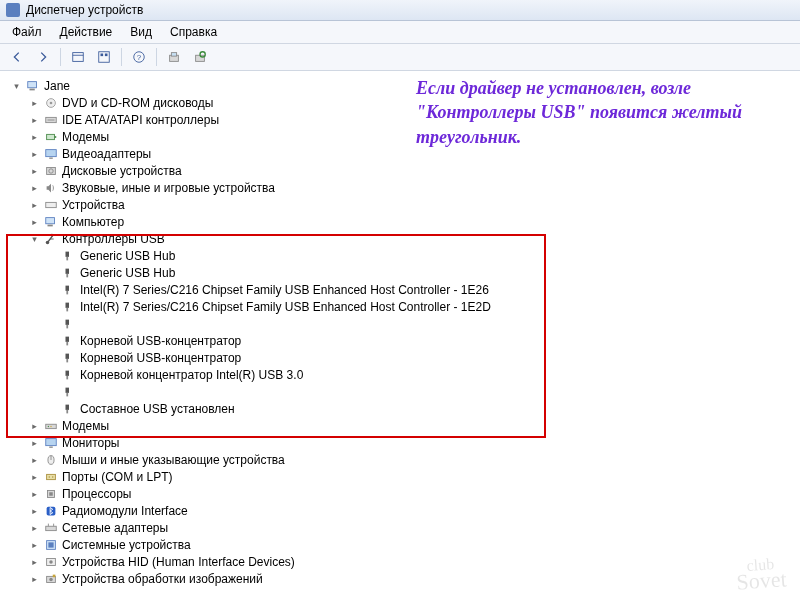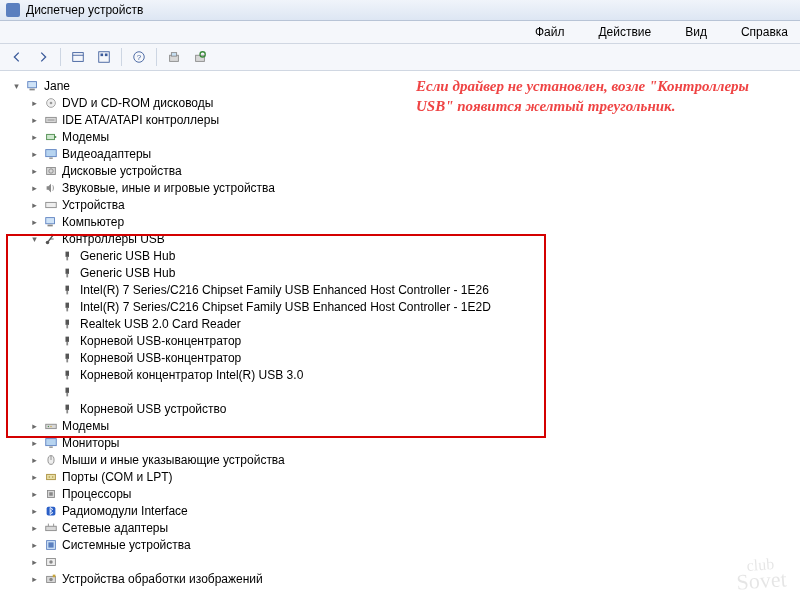--- a/index.html
+++ b/index.html
@@ -26,22 +26,21 @@
     width: 14px; height: 14px;
     background: #5a7fbf;
     border-radius: 2px;
     display: inline-block;
   }
   .menubar {
     background: #f5f7fb;
     border-bottom: 1px solid #d0d7e2;
     padding: 2px 4px;
     display: flex;
-    gap: 18px;
-    justify-content: flex-end;
+    gap: 2px;
   }
   .menubar .item {
     padding: 2px 8px;
     cursor: default;
   }
   .toolbar {
     background: #f5f7fb;
     border-bottom: 1px solid #d0d7e2;
     padding: 3px 6px;
     display: flex;
@@ -99,23 +98,23 @@
     height: 204px;
   }
   .annotation {
     position: absolute;
     right: 24px;
     top: 76px;
     width: 360px;
     font-family: Georgia, "Times New Roman", serif;
     font-style: italic;
     font-weight: bold;
-    font-size: 15px;
+    font-size: 18px;
     line-height: 1.35;
-    color: #ef4444;
+    color: #6d28d9;
   }
   .watermark {
     position: absolute;
     right: 14px;
     bottom: 10px;
     font-family: "Comic Sans MS", cursive;
     font-size: 22px;
     color: rgba(0,0,0,0.10);
     text-align: center;
     line-height: 0.85;
@@ -347,21 +346,20 @@
       </div>
       <div class="node">
         <span class="pad" style="width: 36px;"></span>
         <span class="exp"></span>
         <span class="ico">
           <svg viewBox="0 0 16 16">
             <rect x="4" y="3" width="4" height="6" fill="#555"></rect>
             <rect x="5" y="9" width="2" height="4" fill="#888"></rect>
           </svg>
         </span>
-        <span class="lbl">Realtek USB 2.0 Card Reader</span>
       </div>
       <div class="node">
         <span class="pad" style="width: 36px;"></span>
         <span class="exp"></span>
         <span class="ico">
           <svg viewBox="0 0 16 16">
             <rect x="4" y="3" width="4" height="6" fill="#555"></rect>
             <rect x="5" y="9" width="2" height="4" fill="#888"></rect>
           </svg>
         </span>
@@ -401,21 +399,21 @@
       </div>
       <div class="node">
         <span class="pad" style="width: 36px;"></span>
         <span class="exp"></span>
         <span class="ico">
           <svg viewBox="0 0 16 16">
             <rect x="4" y="3" width="4" height="6" fill="#555"></rect>
             <rect x="5" y="9" width="2" height="4" fill="#888"></rect>
           </svg>
         </span>
-        <span class="lbl">Корневой USB устройство</span>
+        <span class="lbl">Составное USB установлен</span>
       </div>
       <div class="node">
         <span class="pad" style="width: 18px;"></span>
         <span class="exp">▸</span>
         <span class="ico">
           <svg viewBox="0 0 16 16">
             <rect x="2" y="6" width="12" height="5" fill="#d8d8d8" stroke="#888"></rect>
             <circle cx="5" cy="8.5" r="0.8" fill="#4a8a4a"></circle>
             <circle cx="8" cy="8.5" r="0.8" fill="#c7a43a"></circle>
           </svg>
@@ -502,20 +500,21 @@
       </div>
       <div class="node">
         <span class="pad" style="width: 18px;"></span>
         <span class="exp">▸</span>
         <span class="ico">
           <svg viewBox="0 0 16 16">
             <rect x="3" y="4" width="10" height="8" fill="#eee" stroke="#888"></rect>
             <circle cx="8" cy="8" r="2" fill="#888"></circle>
           </svg>
         </span>
+        <span class="lbl">Устройства HID (Human Interface Devices)</span>
       </div>
       <div class="node">
         <span class="pad" style="width: 18px;"></span>
         <span class="exp">▸</span>
         <span class="ico">
           <svg viewBox="0 0 16 16">
             <rect x="3" y="5" width="10" height="7" fill="#d8d8d8" stroke="#888"></rect>
             <circle cx="8" cy="8.5" r="2" fill="#888"></circle>
             <rect x="10" y="3" width="3" height="3" fill="#c7a43a"></rect>
           </svg>

